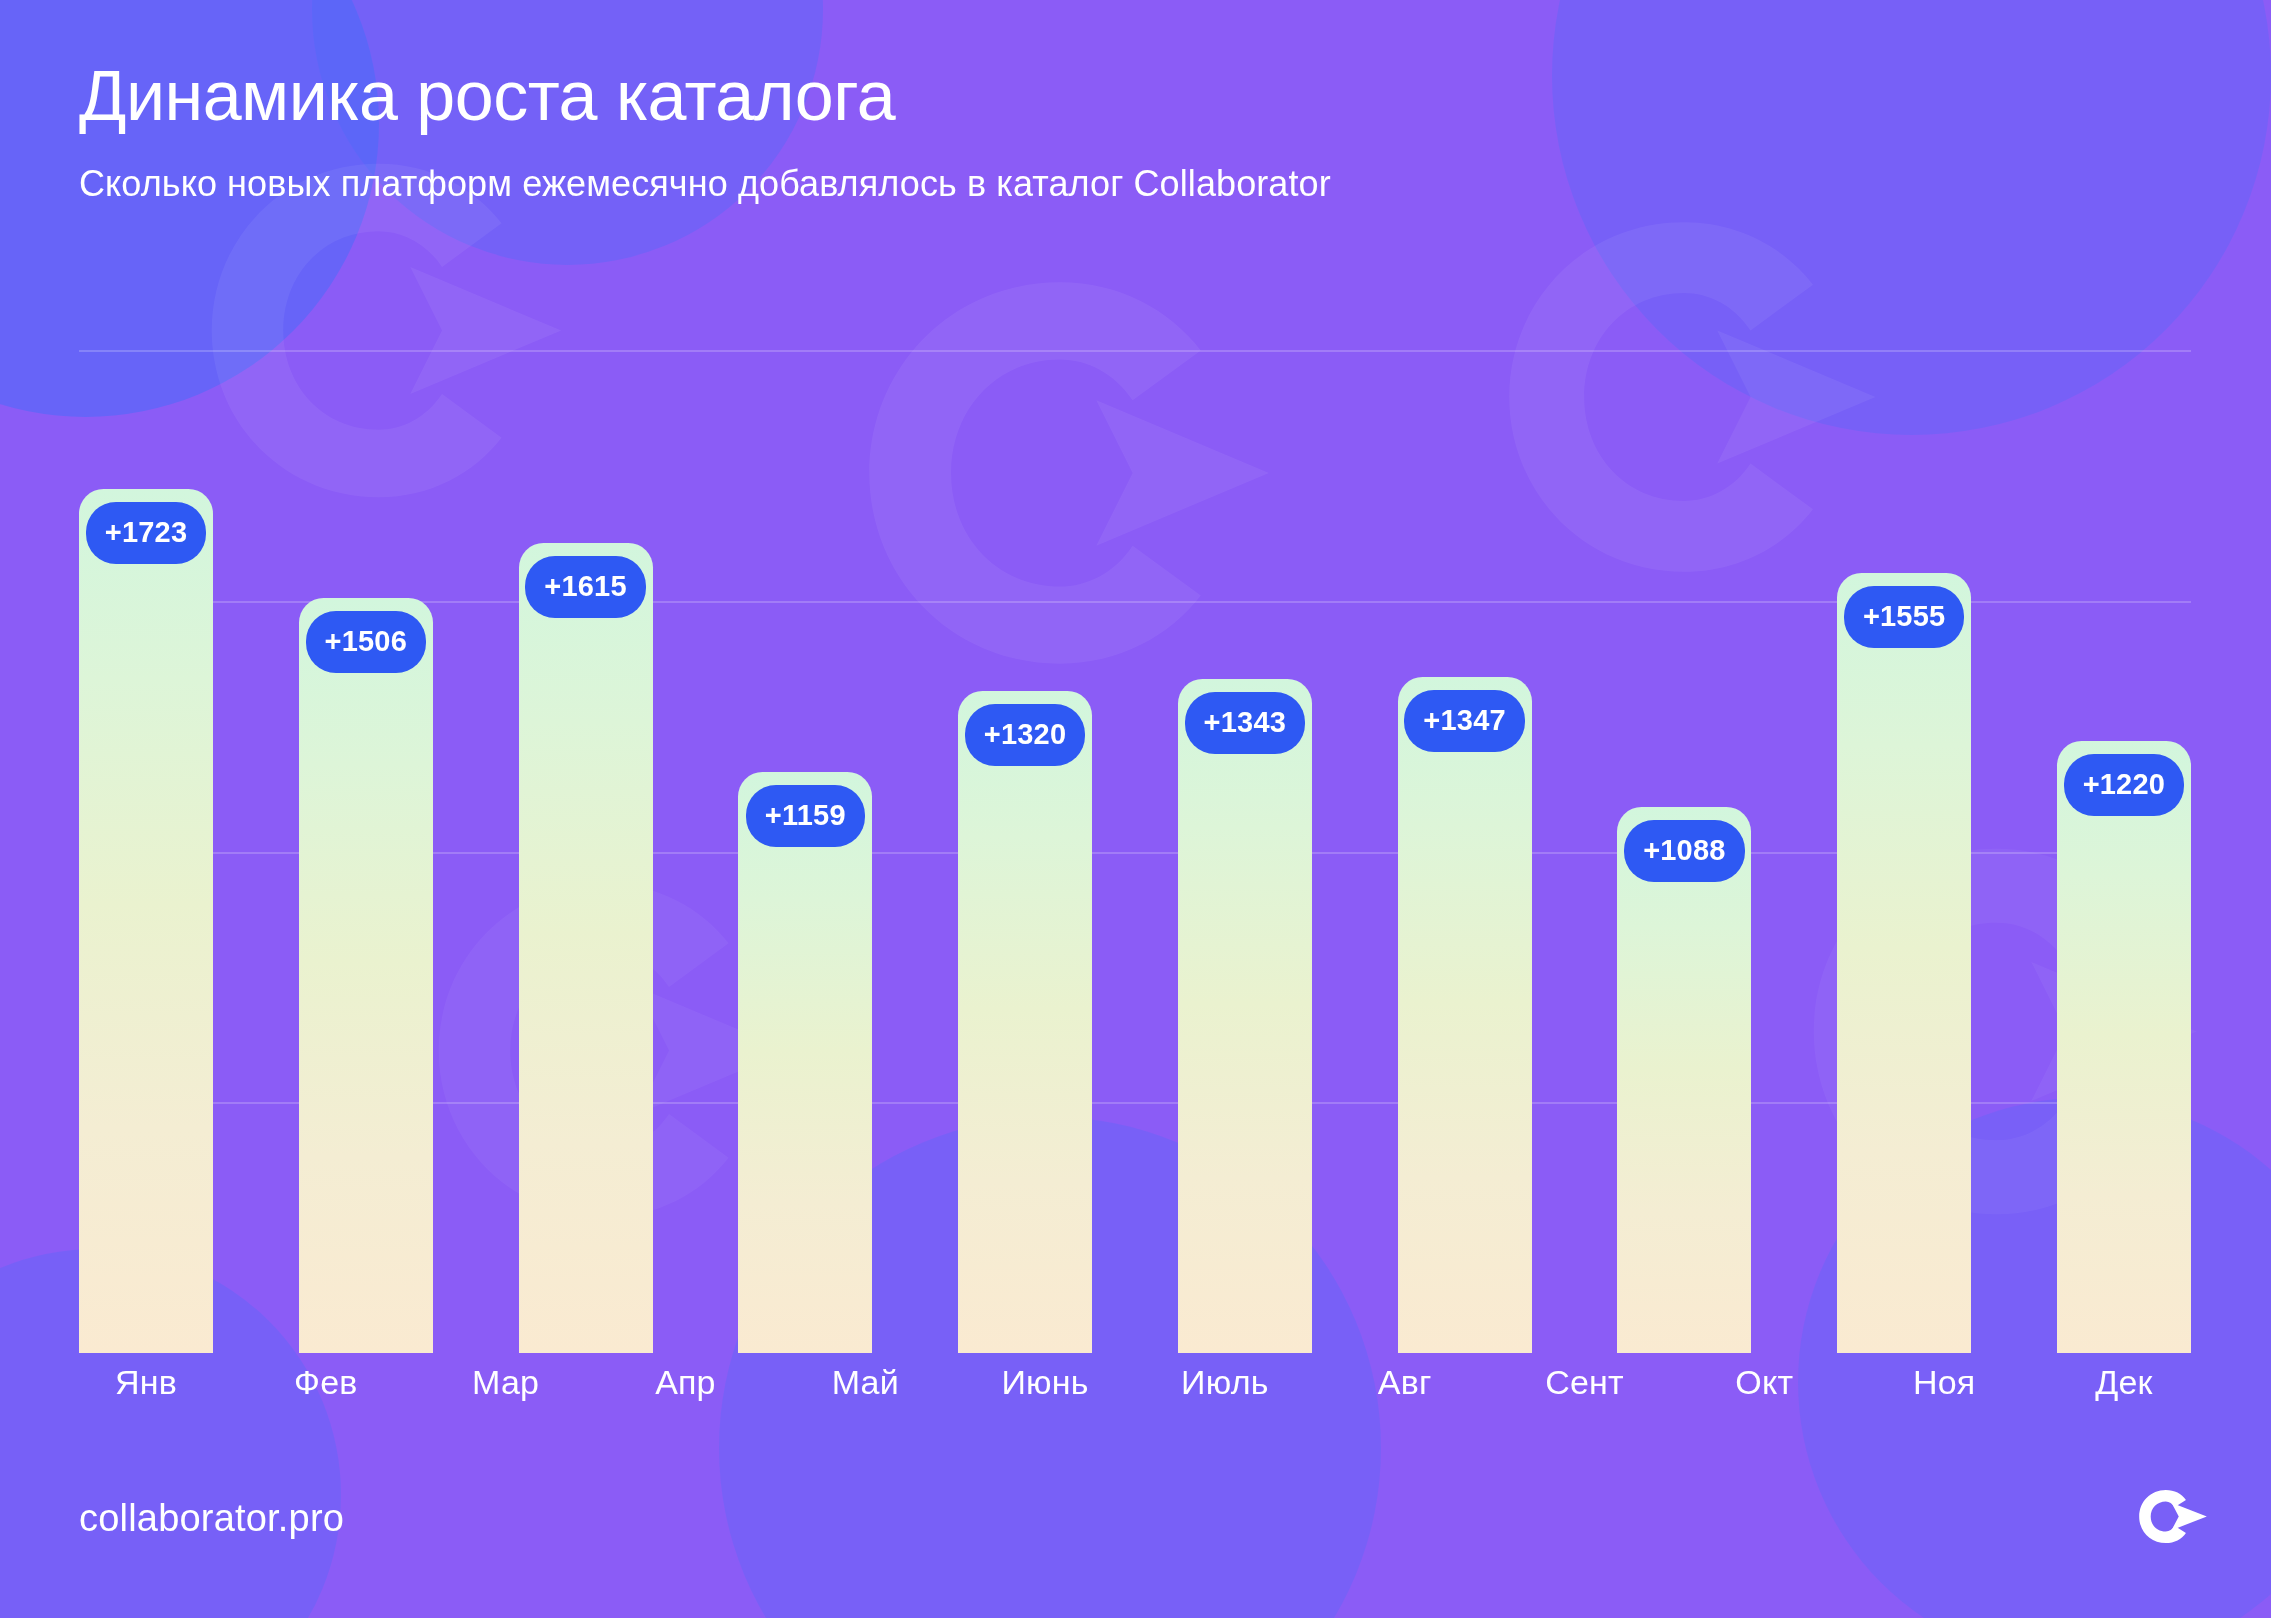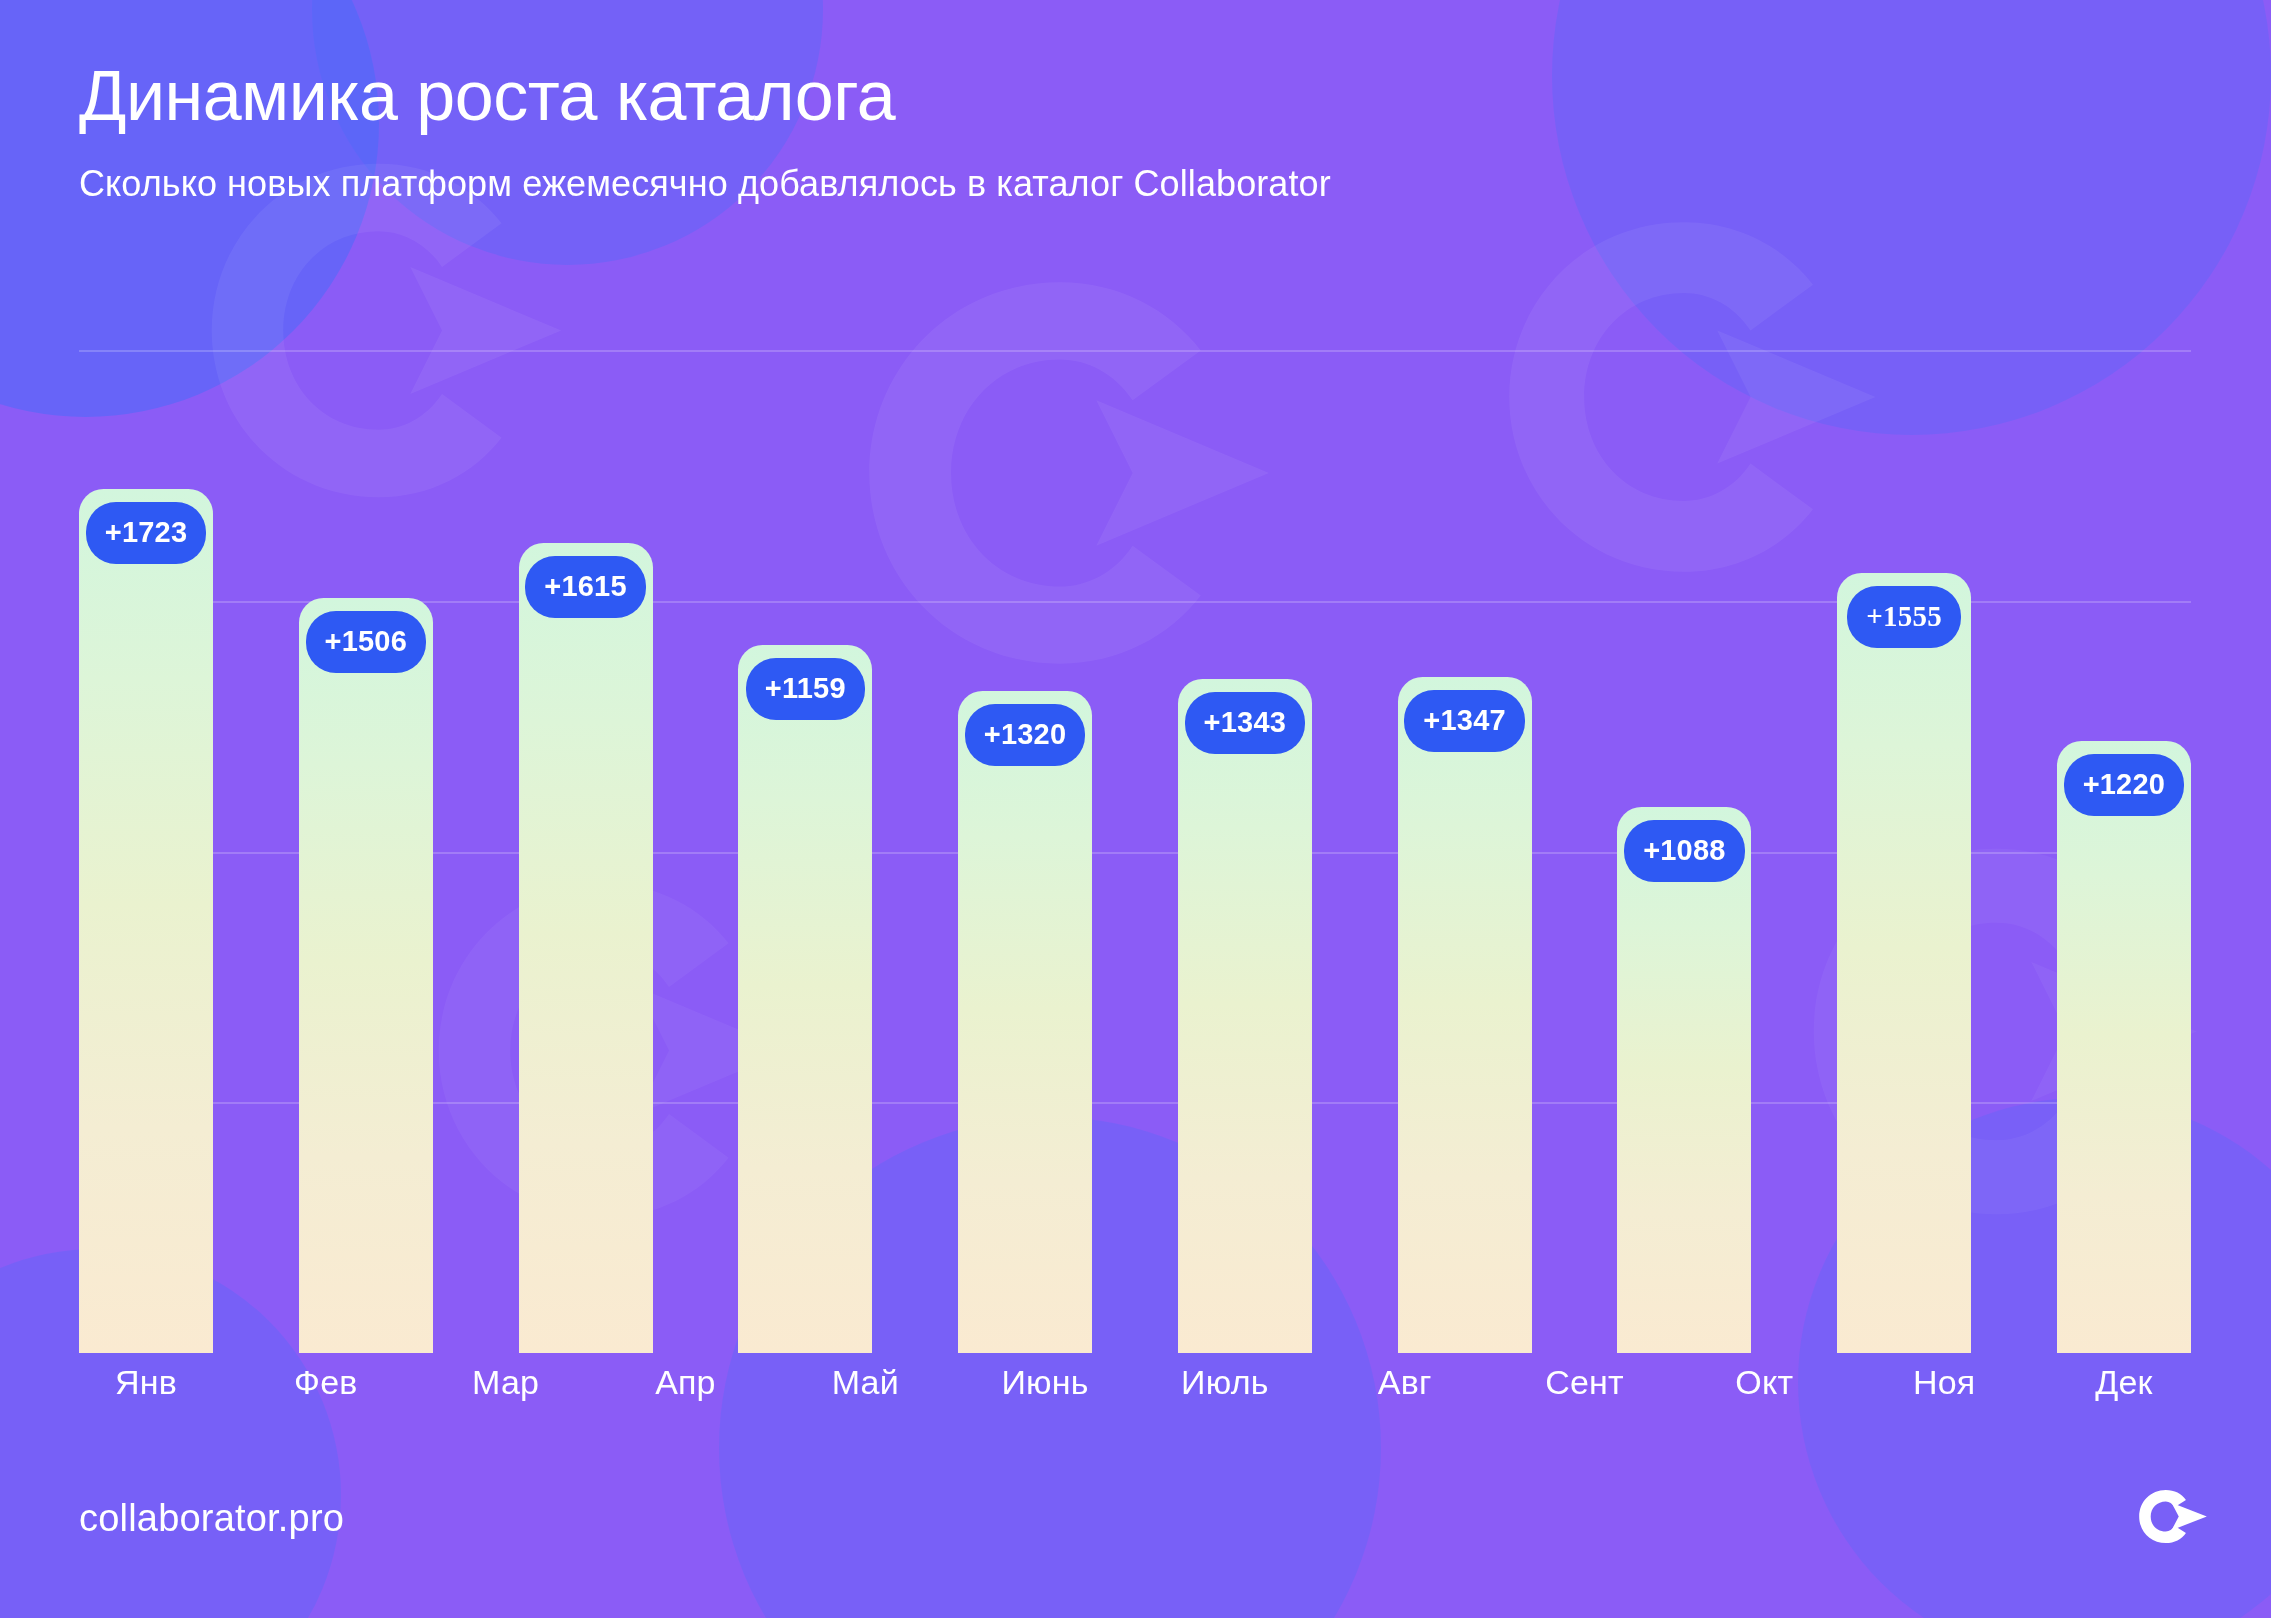--- a/index.html
+++ b/index.html
@@ -262,21 +262,21 @@
           <div class="bar" style="height: 755px;">
             <div class="value-badge">+1506</div>
           </div>
         </div>
         <div class="bar-slot">
           <div class="bar" style="height: 810px;">
             <div class="value-badge">+1615</div>
           </div>
         </div>
         <div class="bar-slot">
-          <div class="bar" style="height: 708px;">
+          <div class="bar" style="height: 581px;">
             <div class="value-badge">+1159</div>
           </div>
         </div>
         <div class="bar-slot">
           <div class="bar" style="height: 662px;">
             <div class="value-badge">+1320</div>
           </div>
         </div>
         <div class="bar-slot">
           <div class="bar" style="height: 674px;">
@@ -287,21 +287,21 @@
           <div class="bar" style="height: 676px;">
             <div class="value-badge">+1347</div>
           </div>
         </div>
         <div class="bar-slot">
           <div class="bar" style="height: 546px;">
             <div class="value-badge">+1088</div>
           </div>
         </div>
         <div class="bar-slot">
-          <div class="bar" style="height: 780px; font-family: Liberation Serif, serif;">
+          <div class="bar" style="height: 780px;">
             <div class="value-badge">+1555</div>
           </div>
         </div>
         <div class="bar-slot">
           <div class="bar" style="height: 612px;">
             <div class="value-badge">+1220</div>
           </div>
         </div>
       </div>
   </div>

